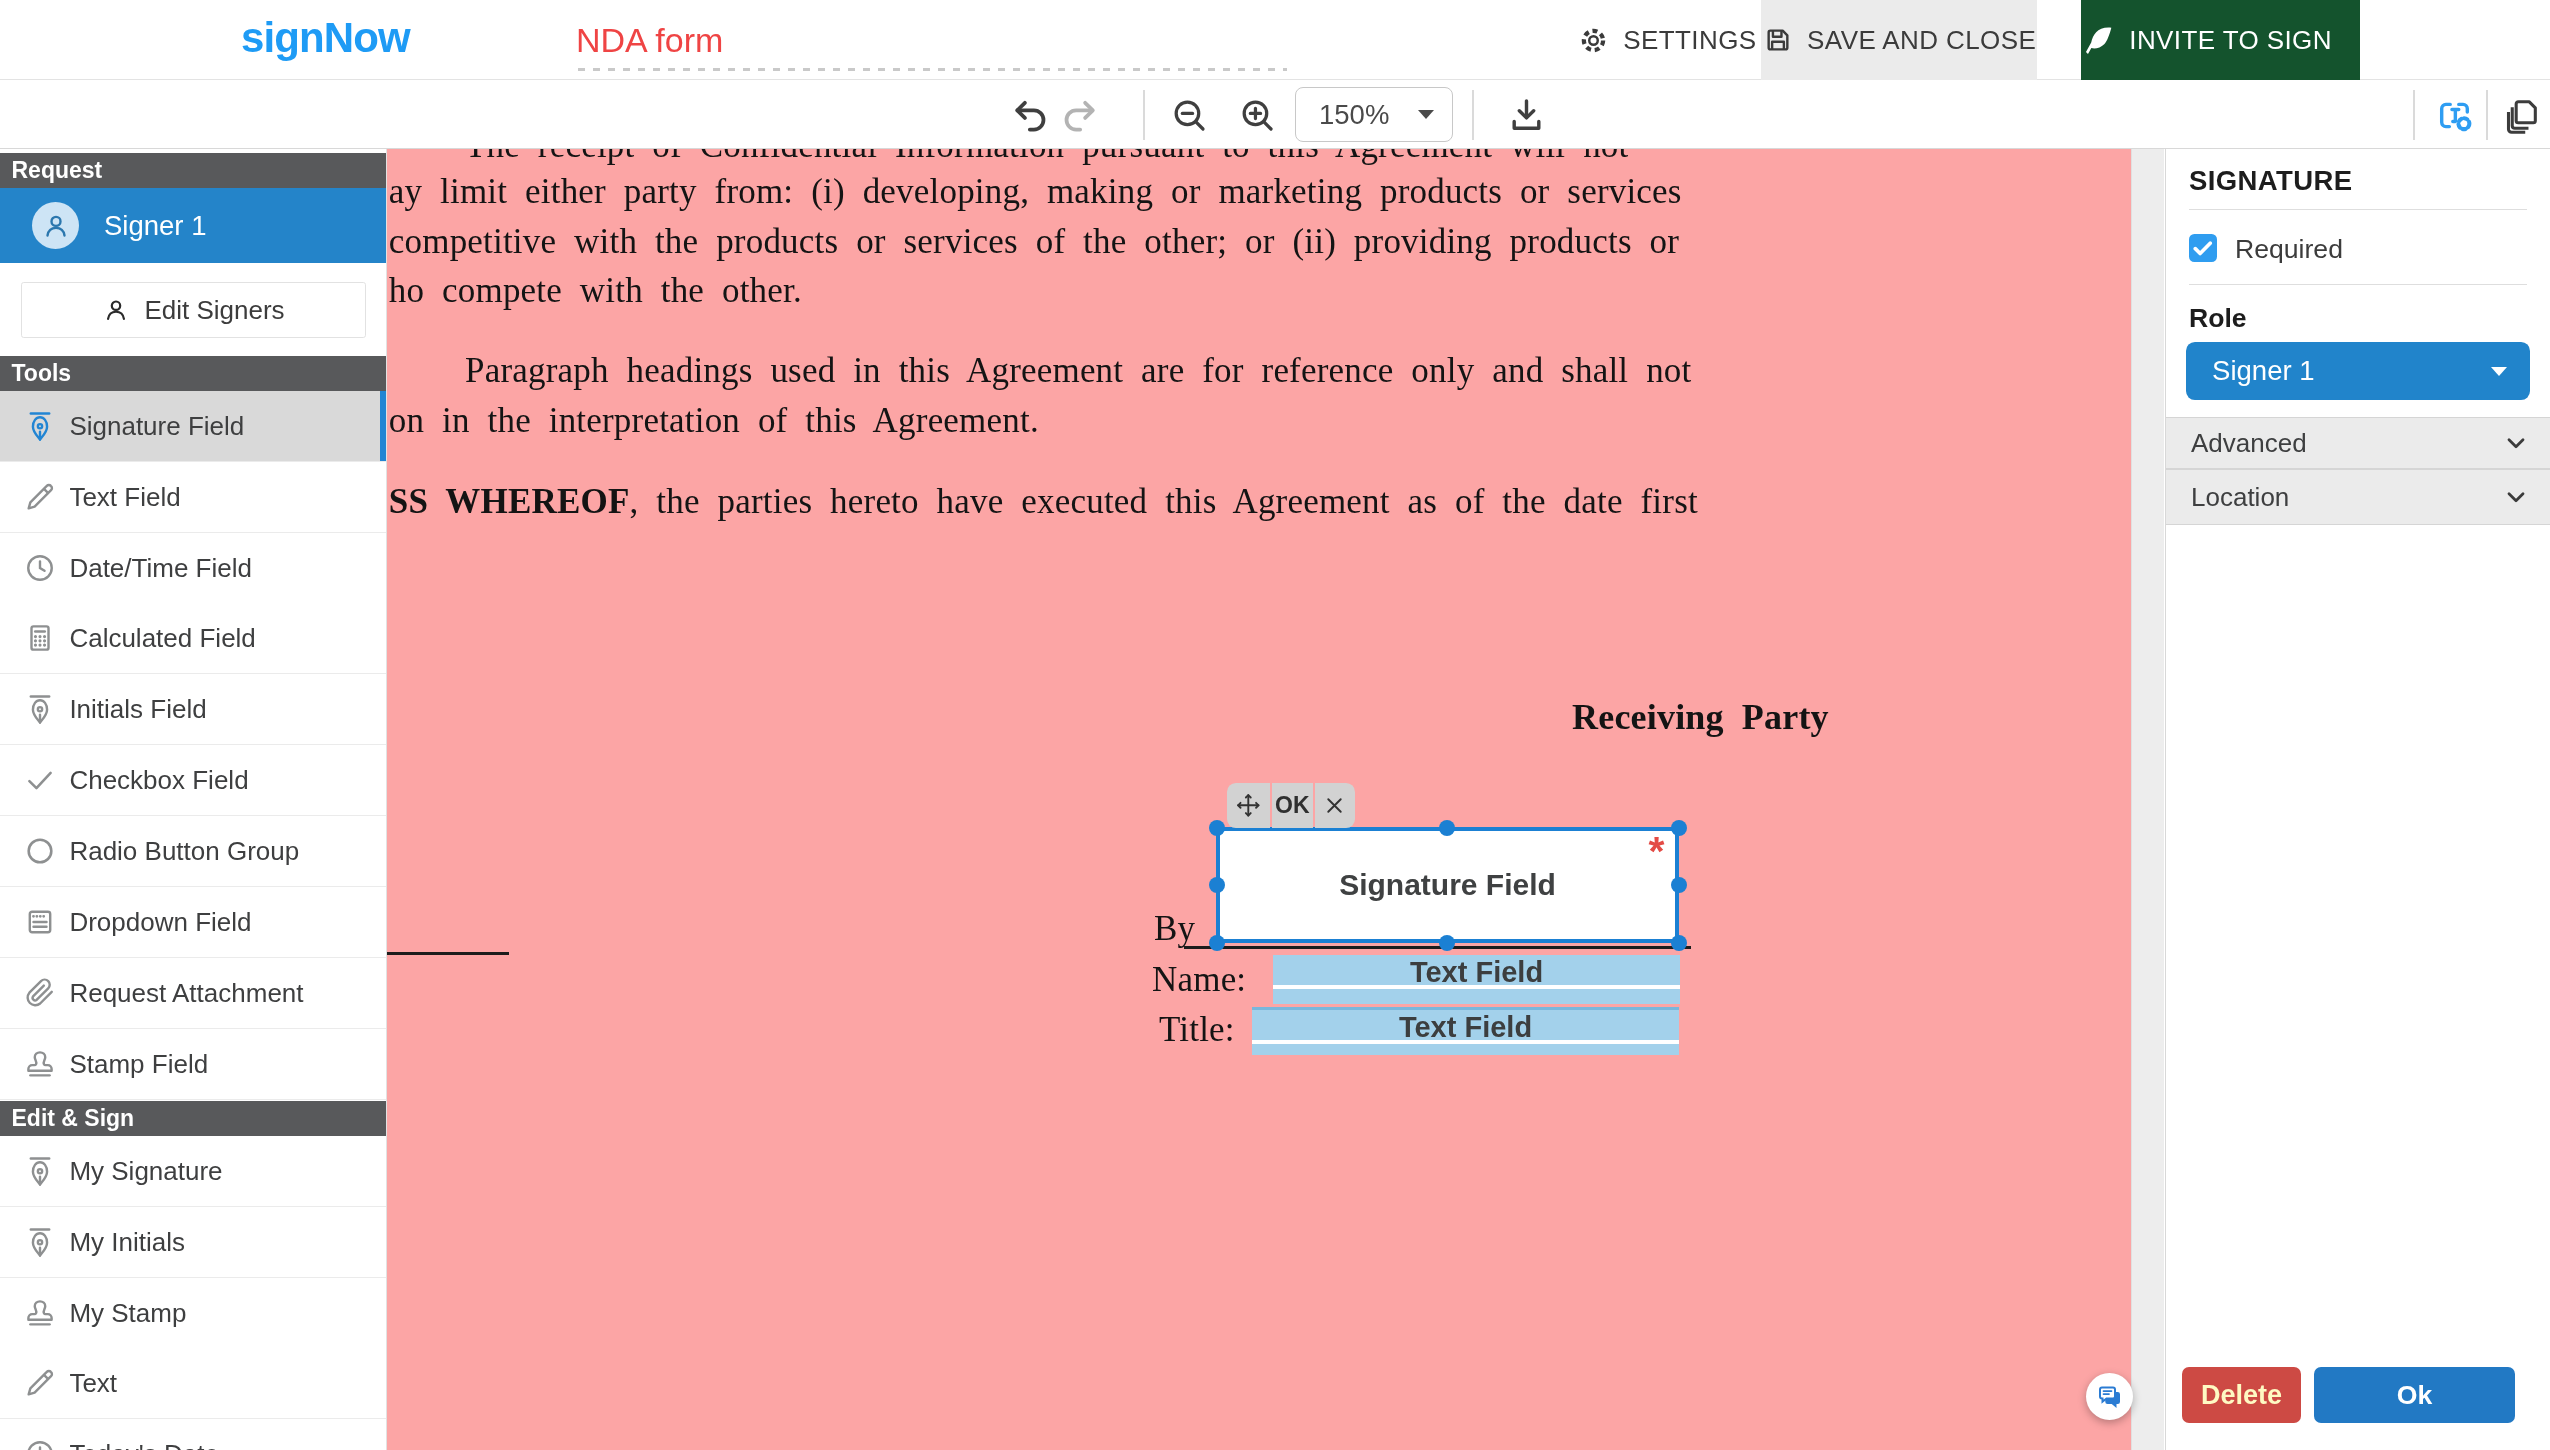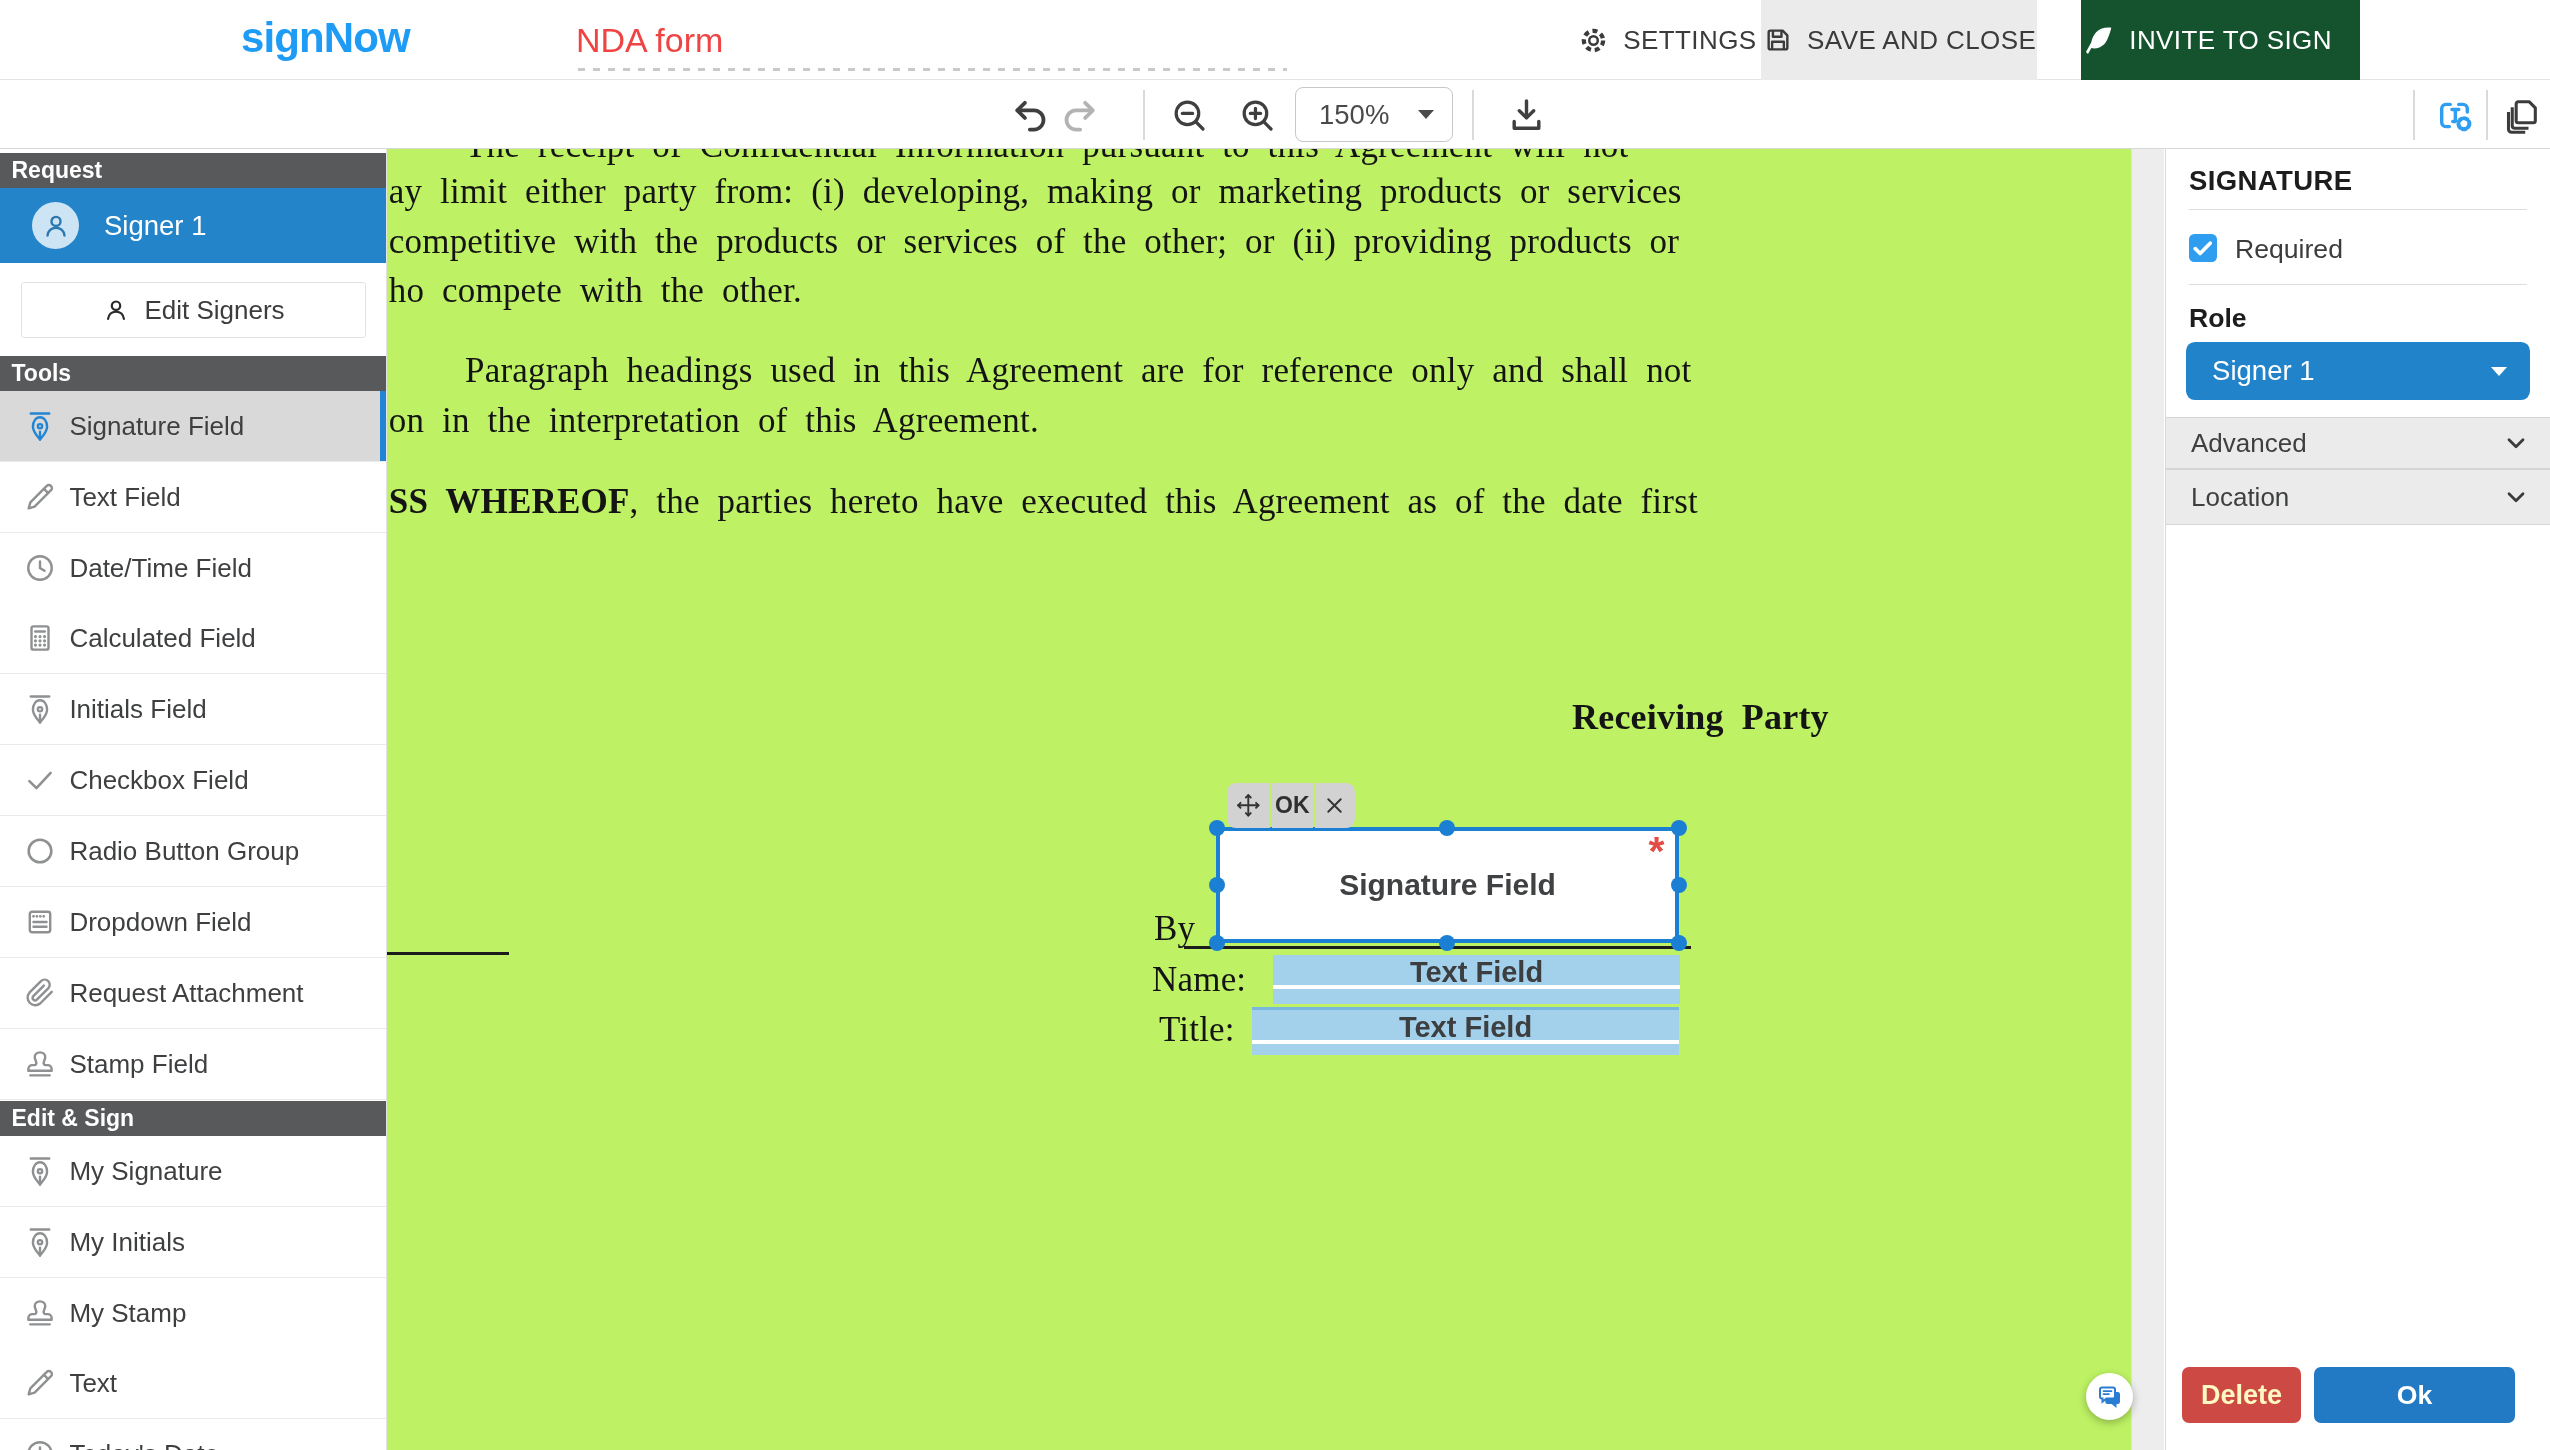--- a/index.html
+++ b/index.html
@@ -49,21 +49,21 @@
     gap:14px; font-size:26px; color:#3c3c3c; cursor:pointer; }
   .trow { position:absolute; left:0; width:387px; height:71px; display:flex; align-items:center;
     border-bottom:1.8px solid #ebebeb; cursor:pointer; background:#fff; }
   .trow.sel { background:#d9d9d9; }
   .trow.sel .selbar { position:absolute; right:0; top:0; width:7px; height:100%; background:#2285d3; }
   .tic { width:34px; height:34px; margin-left:23px; color:#8e9091; flex:none; }
   .trow.sel .tic { color:#2285d3; }
   .tlabel { margin-left:12.4px; font-size:26px; color:#3e3f40; white-space:nowrap; }
 
   
-  .canvas { position:absolute; left:387px; top:149px; width:1777px; height:1301px; background:#bef264;
+  .canvas { position:absolute; left:387px; top:149px; width:1777px; height:1301px; background:#fca5a5;
     overflow:hidden; z-index:10; }
   .gutter { position:absolute; left:1744px; top:0; width:33px; height:1301px; background:#ededed;
     border-left:0.9px solid #e0e0e0; }
   .docline { position:absolute; font-family:"Liberation Serif", serif; font-size:35px; color:#141414;
     white-space:nowrap; word-spacing:8.9px; letter-spacing:0.2px; }
   .doc-b { font-weight:bold; }
   .dline { position:absolute; height:2.7px; background:#1c1c1c; }
 
   .sig-box { position:absolute; left:829px; top:678px; width:463px; height:116px; background:#fff;
     border:4.4px solid #1b80d3; z-index:5; display:flex; align-items:center; justify-content:center;

